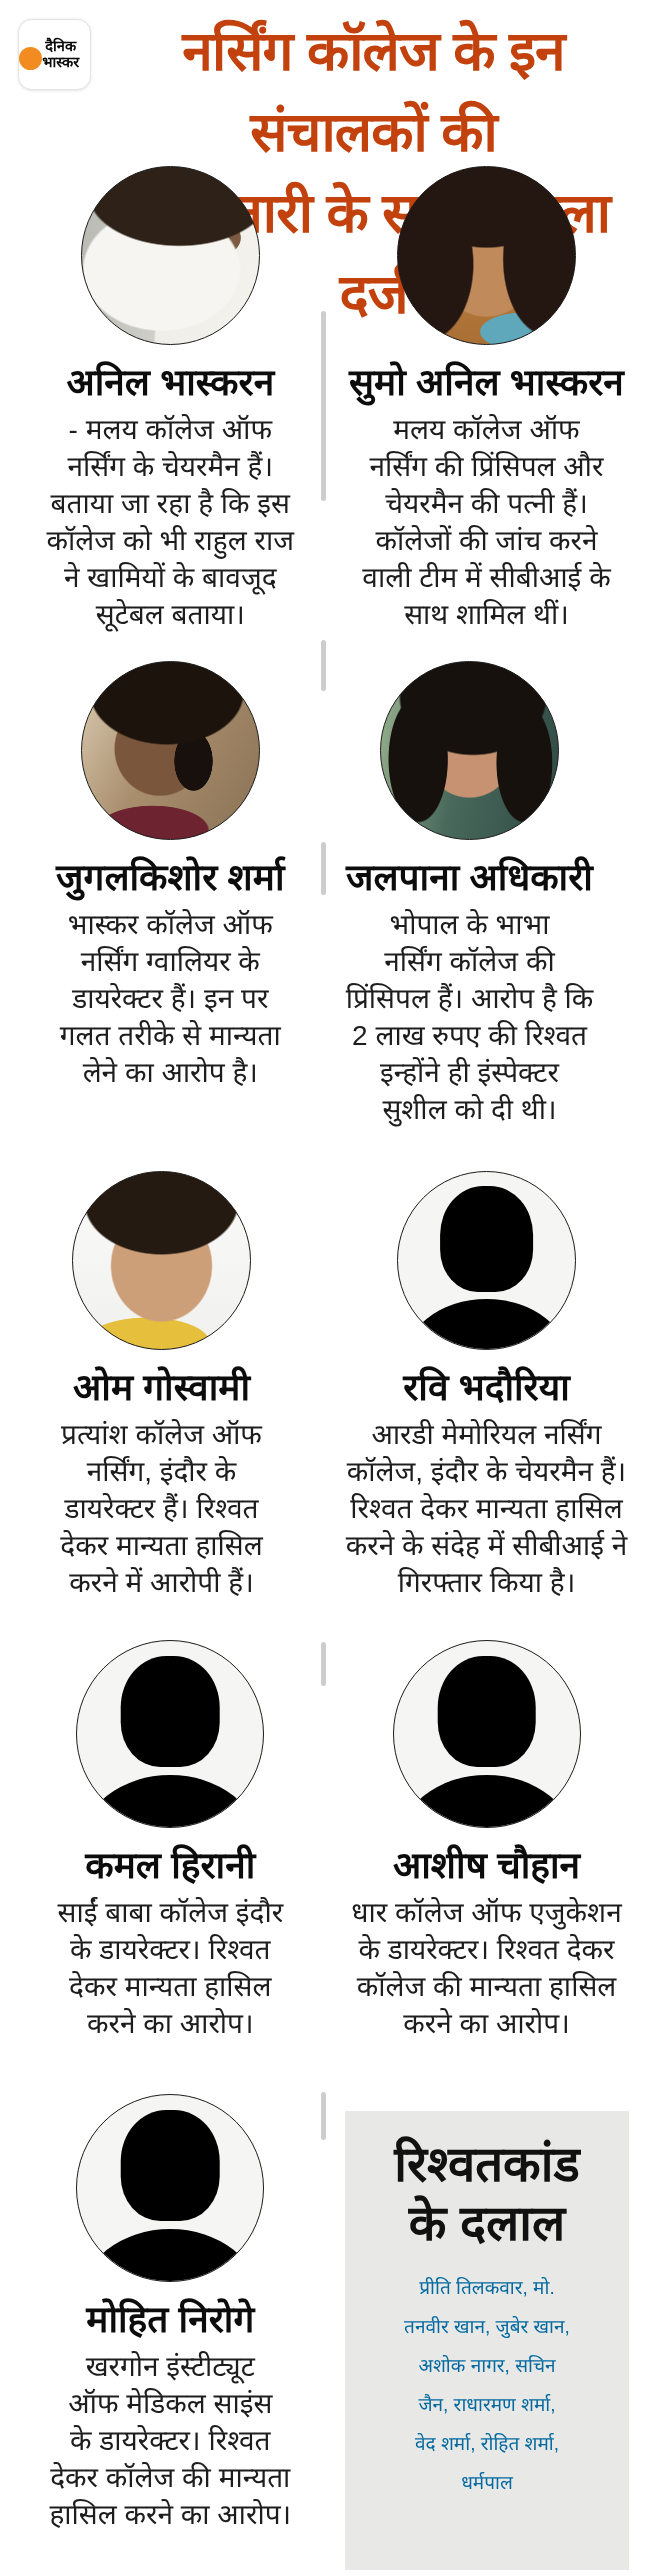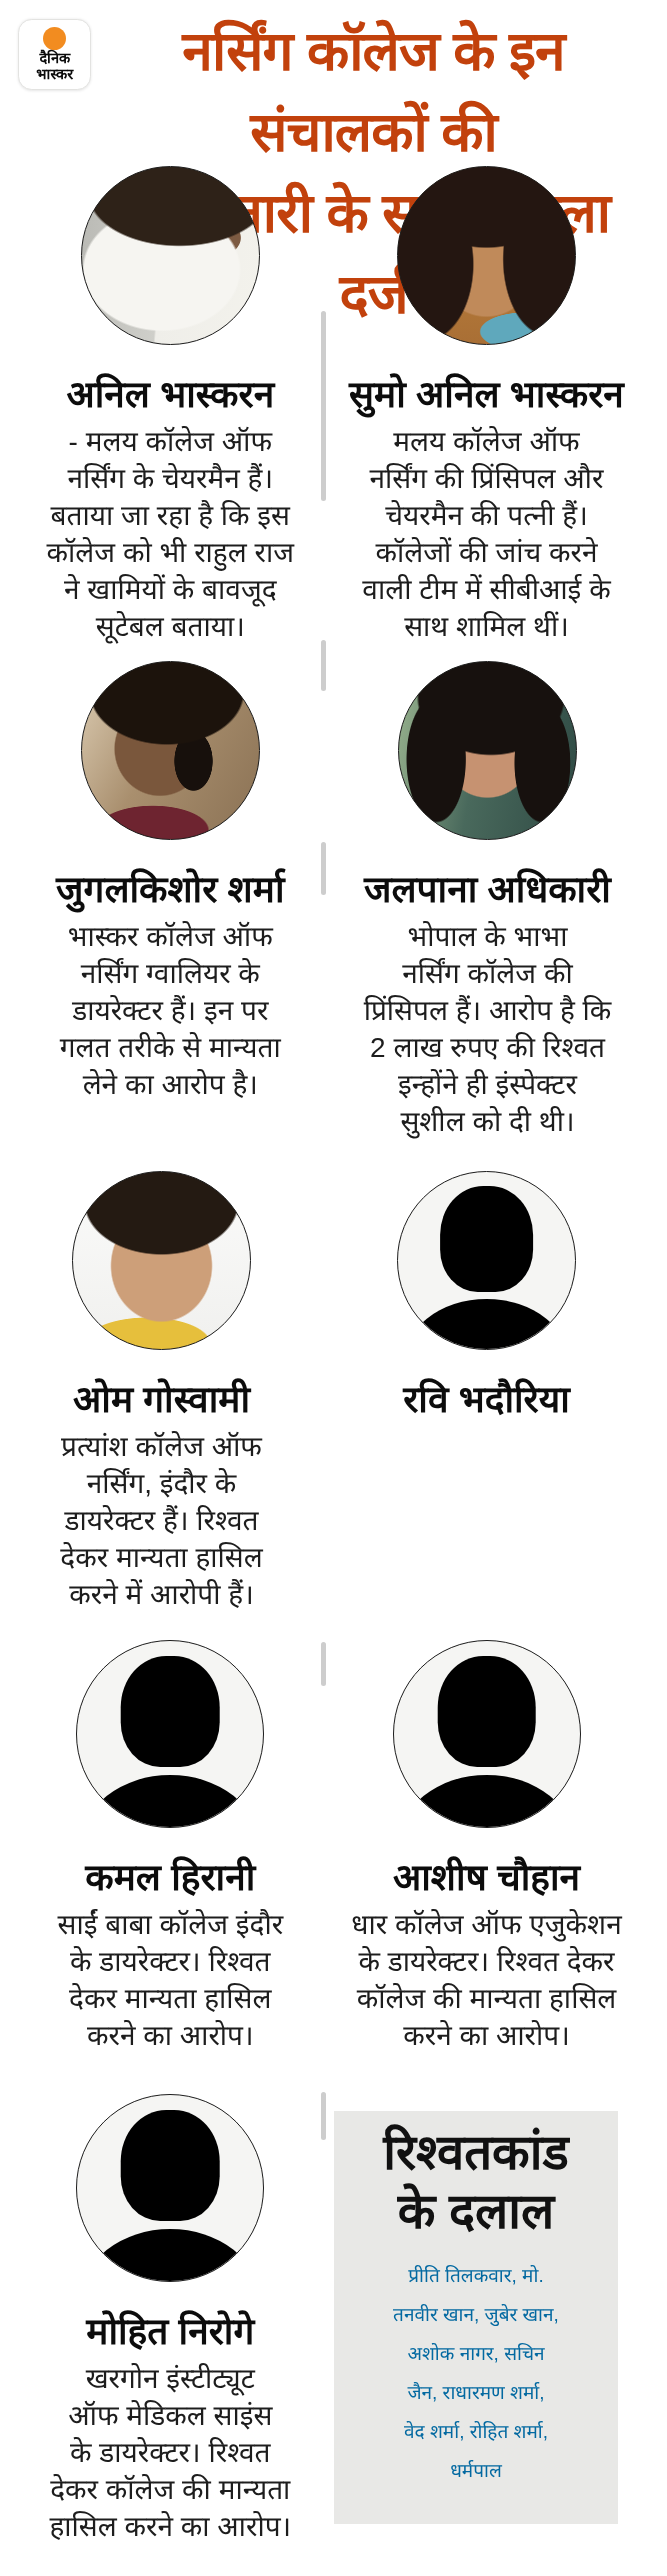--- a/index.html
+++ b/index.html
@@ -2,32 +2,32 @@
 <html style="font-size:14.6px"><head>
 <meta charset="utf-8">
 <style>
   html,body{margin:0;padding:0;background:#ffffff;}
   .page{position:relative;width:668px;height:2576px;background:#ffffff;overflow:hidden;
         font-family:"Liberation Sans","DejaVu Sans",sans-serif;color:#1d1d1d;}
 
   
   .logo{position:absolute;left:18.3px;top:19px;width:71px;height:69px;background:#fff;
         border:0.9px solid #e3e3e1;border-radius:13.7px;box-shadow:0 0.9px 2.7px rgba(0,0,0,.10);
-        display:flex;flex-direction:column;align-items:center;}
+        display:flex;flex-direction:row;align-items:center;}
   .logo-dot{width:23px;height:23px;border-radius:50%;background:#f28c20;margin-top:7.3px;}
   .logo-text{font-weight:700;font-size:14.6px;line-height:15.6px;color:#0b0b0b;text-align:center;margin-top:0.9px;}
   .headline{position:absolute;left:99px;top:11px;width:549px;text-align:center;
             font-weight:600;font-size:55px;line-height:81px;color:#c2410c;letter-spacing:-0.9px;}
 
   
   .card{position:absolute;width:315px;text-align:center;}
   .avatar{width:179px;height:179px;border-radius:50%;margin:0 auto;border:1.8px solid #1c1c1c;
           overflow:hidden;position:relative;box-sizing:border-box;}
   .card.big .avatar{width:188px;height:188px;}
-  .p-name{font-weight:700;font-size:37px;line-height:44px;color:#0c0c0c;margin-top:28px;}
+  .p-name{font-weight:700;font-size:37px;line-height:44px;color:#0c0c0c;margin-top:16px;}
   .p-desc{font-weight:400;font-size:28px;line-height:37px;color:#1d1d1d;margin-top:6.4px;white-space:pre-line;}
 
   
   .ph-anil{background:
       radial-gradient(ellipse 52% 30% at 55% 15%,#2e2218 97%,transparent),
       radial-gradient(ellipse 45% 35% at 45% 58%,#f6f5f1 97%,transparent),
       radial-gradient(ellipse 18% 12% at 72% 40%,#7d5b42 97%,transparent),
       linear-gradient(95deg,#b9b9b4 0%,#cfcfca 45%,#efeee9 46%,#f3f2ec 100%);}
   .ph-sumo{background:
       radial-gradient(ellipse 42% 30% at 50% 16%,#241611 97%,transparent),
@@ -56,22 +56,22 @@
       linear-gradient(180deg,#fbfbfa,#f0f0ee);}
 
   
   .sil{background:#f5f5f3;}
   .sil::before{content:"";position:absolute;left:50%;top:8%;width:53%;height:60%;
       transform:translateX(-50%);background:#000;border-radius:46% 46% 40% 40%;}
   .sil::after{content:"";position:absolute;left:50%;bottom:-16%;width:96%;height:44%;
       transform:translateX(-50%);background:#000;border-radius:52% 52% 0 0/90% 90% 0 0;}
 
   
-  .brokers{position:absolute;left:334px;top:2111px;width:284px;height:413px;background:#e8e8e6;
-           text-align:center;box-sizing:border-box;padding-top:12px;}
+  .brokers{position:absolute;left:345px;top:2111px;width:284px;height:459px;background:#e8e8e6;
+           text-align:center;box-sizing:border-box;padding-top:24px;}
   .brokers-title{font-weight:700;font-size:49px;line-height:59px;color:#111;}
   .brokers-names{margin-top:14.6px;font-weight:500;font-size:19px;line-height:39px;color:#0369a1;white-space:pre-line;}
 
   
   .sb{position:absolute;left:321px;width:4.6px;background:#cdcdcd;border-radius:2.7px;}
 </style>
 </head>
 <body>
 
 <div class="page">
@@ -111,21 +111,21 @@
 
   <div class="card" style="left:12.8px;top:661px;">
     <div class="avatar ph-jugal"></div>
     <div class="p-name">जुगलकिशोर शर्मा</div>
     <div class="p-desc">भास्कर कॉलेज ऑफ
 नर्सिंग ग्वालियर के
 डायरेक्टर हैं। इन पर
 गलत तरीके से मान्यता
 लेने का आरोप है।</div>
   </div>
-  <div class="card" style="left:330px;top:661px;">
+  <div class="card" style="left:312px;top:661px;">
     <div class="avatar ph-jalpana"></div>
     <div class="p-name">जलपाना अधिकारी</div>
     <div class="p-desc">भोपाल के भाभा
 नर्सिंग कॉलेज की
 प्रिंसिपल हैं। आरोप है कि
 2 लाख रुपए की रिश्वत
 इन्होंने ही इंस्पेक्टर
 सुशील को दी थी।</div>
   </div>
 
@@ -134,20 +134,25 @@
     <div class="p-name">ओम गोस्वामी</div>
     <div class="p-desc">प्रत्यांश कॉलेज ऑफ
 नर्सिंग, इंदौर के
 डायरेक्टर हैं। रिश्वत
 देकर मान्यता हासिल
 करने में आरोपी हैं।</div>
   </div>
   <div class="card" style="left:329px;top:1171px;">
     <div class="avatar sil"></div>
     <div class="p-name">रवि भदौरिया</div>
+    <div class="p-desc">आरडी मेमोरियल नर्सिंग
+कॉलेज, इंदौर के चेयरमैन हैं।
+रिश्वत देकर मान्यता हासिल
+करने के संदेह में सीबीआई ने
+गिरफ्तार किया है।</div>
   </div>
 
   <div class="card big" style="left:12.8px;top:1640px;">
     <div class="avatar sil"></div>
     <div class="p-name">कमल हिरानी</div>
     <div class="p-desc">साईं बाबा कॉलेज इंदौर
 के डायरेक्टर। रिश्वत
 देकर मान्यता हासिल
 करने का आरोप।</div>
   </div>

